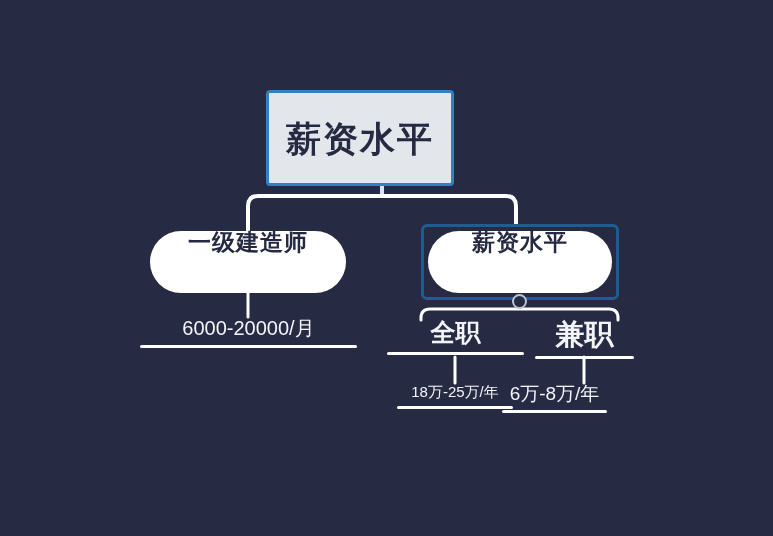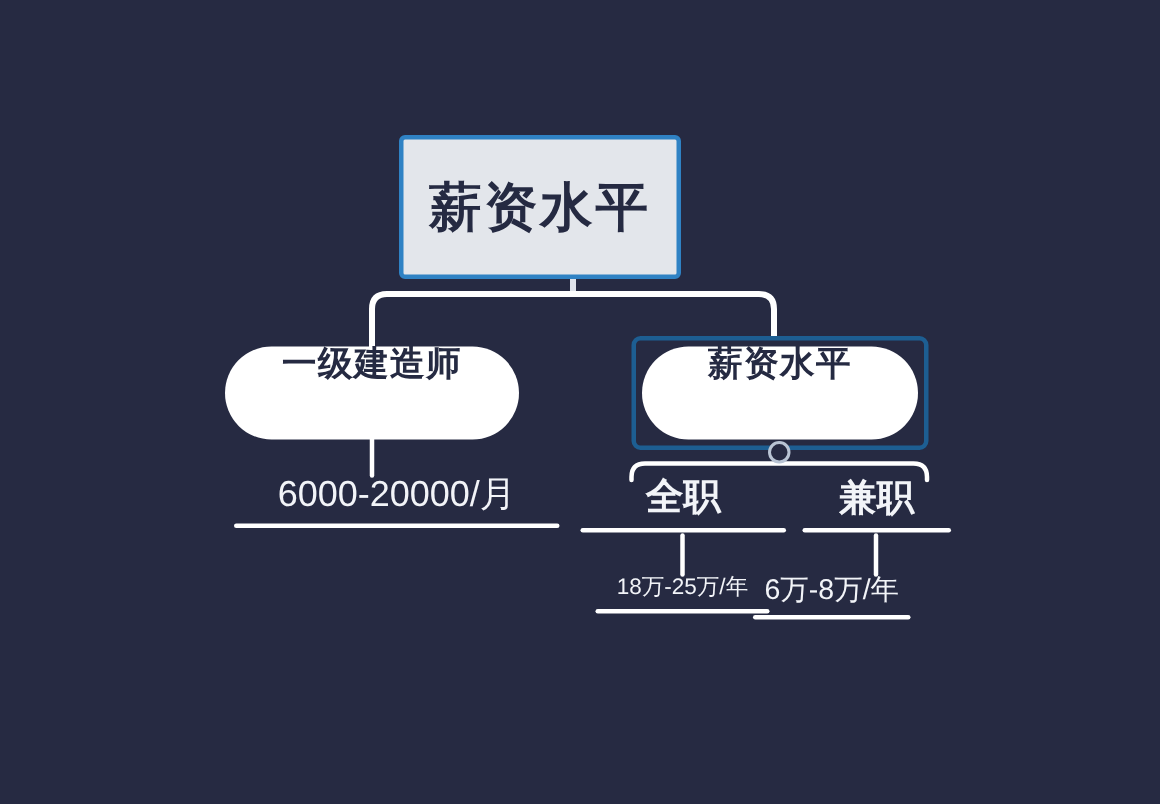--- a/index.html
+++ b/index.html
@@ -108,38 +108,37 @@
   }
   .leaf .underline {
     display: block;
     height: 3px;
     background: #ffffff;
     border-radius: 2px;
     margin-top: 7px;
   }
 
   #leaf-salary-month {
-    left: 156px;
+    left: 140px;
     top: 318px;
     width: 217px;
-    font-size: 24px;
+    font-size: 20px;
   }
   #leaf-fulltime {
     left: 387px;
     top: 320px;
     width: 137px;
     font-size: 25px;
     font-weight: bold;
-    font-family: Liberation Mono, monospace;
   }
   #leaf-parttime {
     left: 535px;
     top: 320px;
     width: 99px;
-    font-size: 25px;
+    font-size: 29px;
     font-weight: bold;
   }
   #leaf-fulltime-salary {
     left: 397px;
     top: 384px;
     width: 116px;
     font-size: 15px;
   }
   #leaf-parttime-salary {
     left: 502px;

